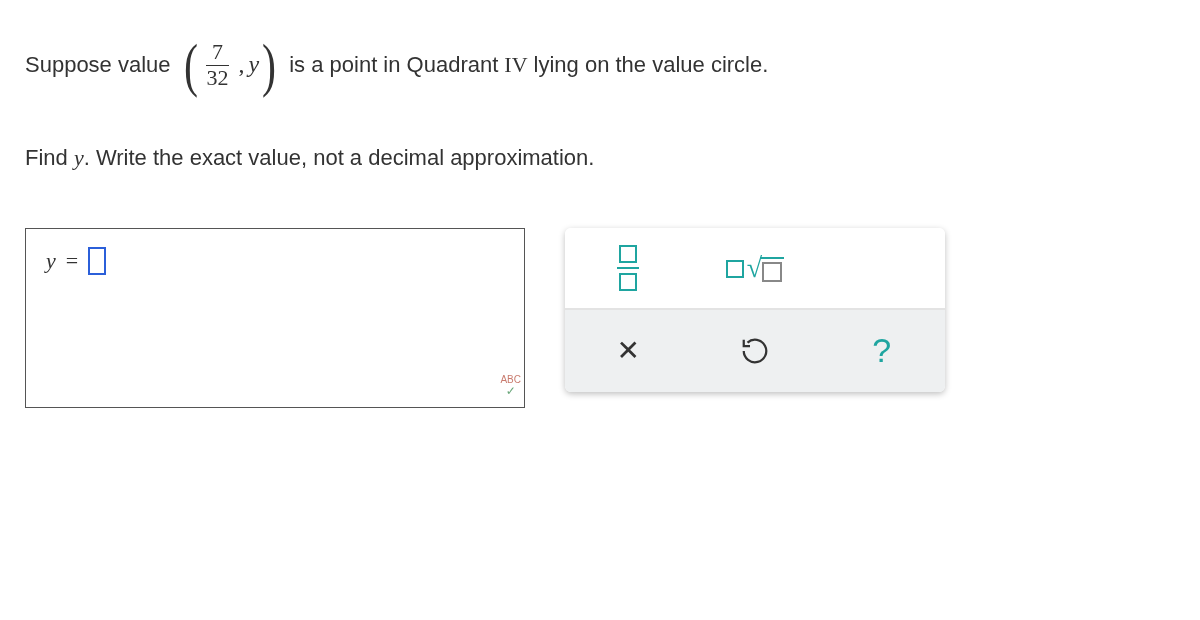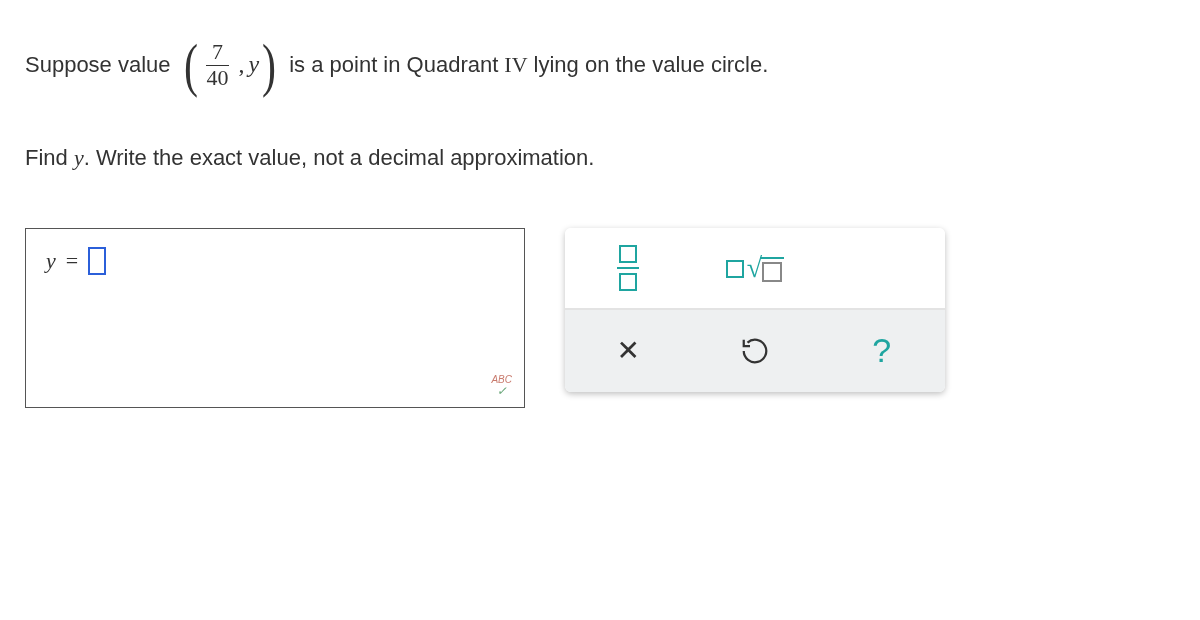--- a/index.html
+++ b/index.html
@@ -68,26 +68,25 @@
     .input-placeholder {
       display: inline-block;
       width: 18px;
       height: 28px;
       border: 2px solid #2b5fd9;
       vertical-align: middle;
     }
     .abc-check {
       position: absolute;
       bottom: 8px;
-      right: 12px;
+      right: 3px;
       font-size: 10px;
       color: #c97b6e;
       text-align: center;
       line-height: 1.1;
-      font-style: italic;
     }
     .abc-check .check { color: #6aa77a; font-size: 12px; }
     .toolbox {
       width: 380px;
       border-radius: 6px;
       box-shadow: 0 2px 6px rgba(0,0,0,0.25);
       overflow: hidden;
       display: flex;
       flex-direction: column;
     }
@@ -159,21 +158,21 @@
 <body>
 
 <div class="problem-text">
   <div class="line1">
     <span>Suppose value</span>
     <span class="big-paren">
       <span class="paren-left">(</span>
       <span class="paren-content">
         <span class="frac">
           <span class="num">7</span>
-          <span class="den">40</span>
+          <span class="den">32</span>
         </span>
         <span>,</span>
         <span class="italic-var">y</span>
       </span>
       <span class="paren-right">)</span>
     </span>
     <span>is a point in Quadrant</span>
     <span class="roman">IV</span>
     <span>lying on the value circle.</span>
   </div>

